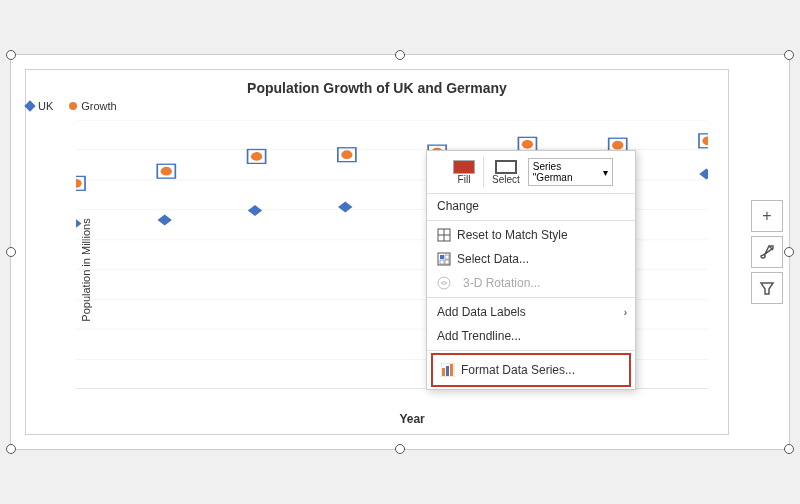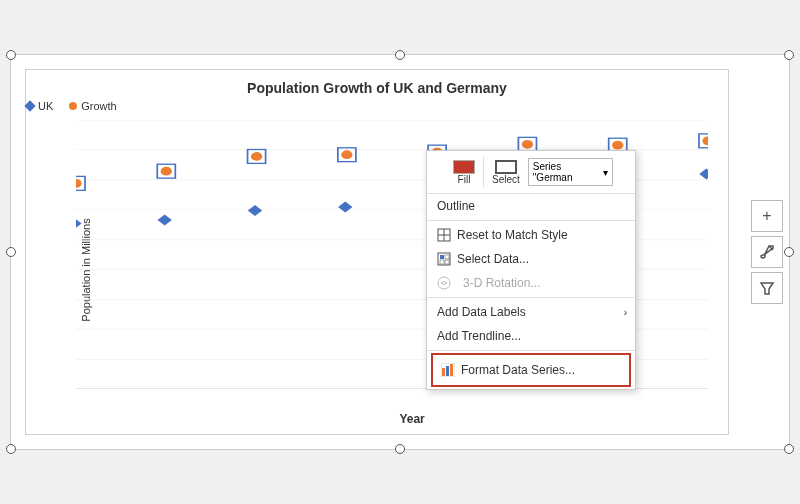--- a/index.html
+++ b/index.html
@@ -325,21 +325,21 @@
         <div style="width:22px;height:14px;border:2px solid #555;background:transparent;"></div>
         <span>Select</span>
       </div>
       <div class="series-dropdown">
         <span>Series "German</span>
         <span>▾</span>
       </div>
     </div>
 
     <div class="menu-item">
-      <span>Outline</span>
+      <span>Change</span>
     </div>
 
     <div class="menu-divider"></div>
 
     <div class="menu-item">
       <svg class="icon-svg" viewBox="0 0 14 14">
         <rect x="1" y="1" width="12" height="12" fill="none" stroke="#555" stroke-width="1"></rect>
         <line x1="1" y1="7" x2="13" y2="7" stroke="#555" stroke-width="1"></line>
         <line x1="7" y1="1" x2="7" y2="13" stroke="#555" stroke-width="1"></line>
       </svg>

